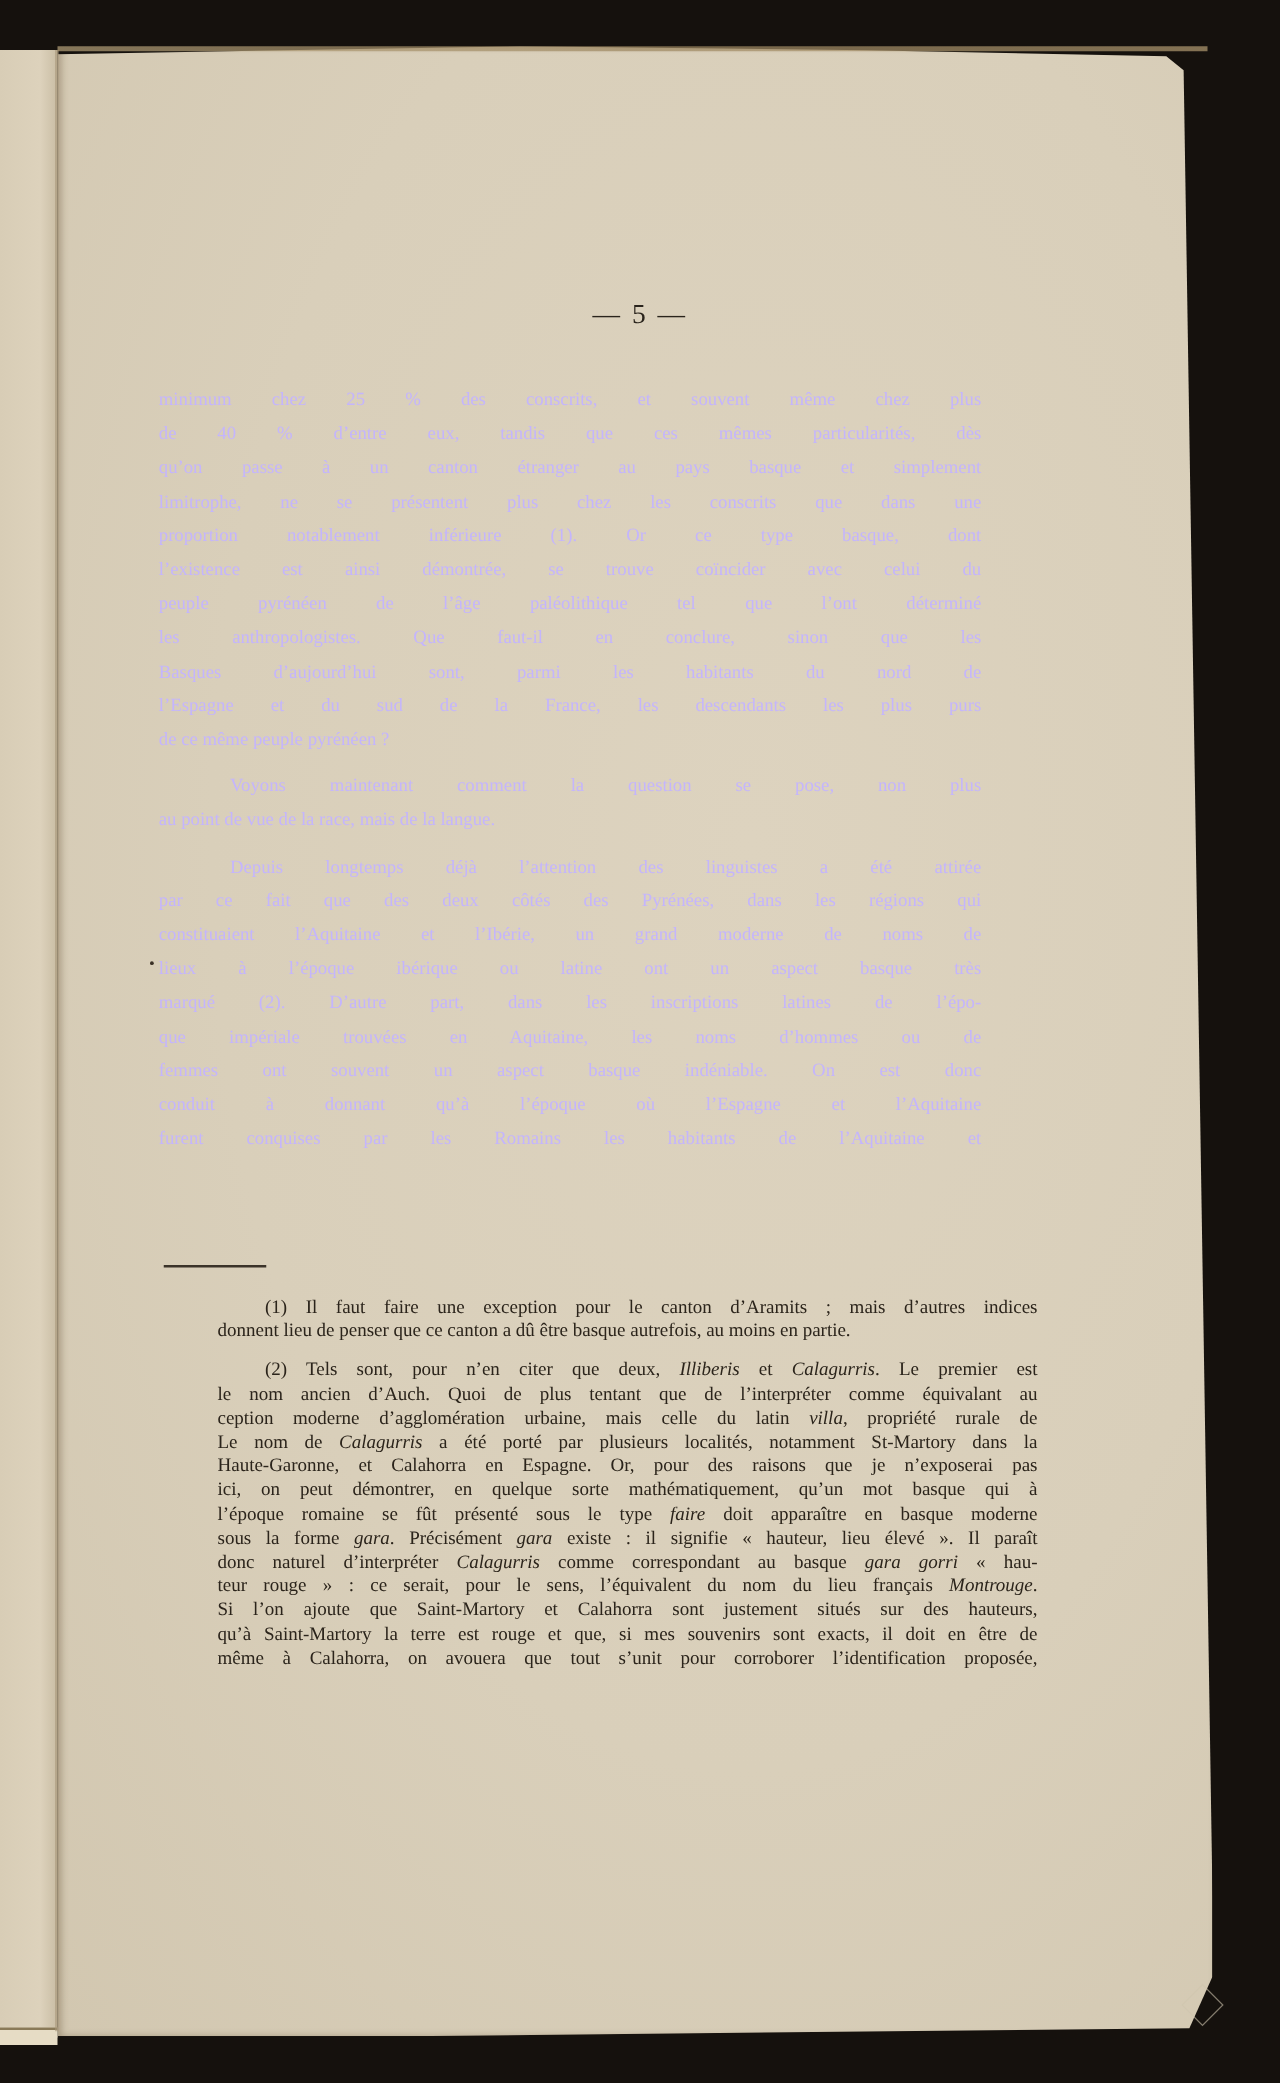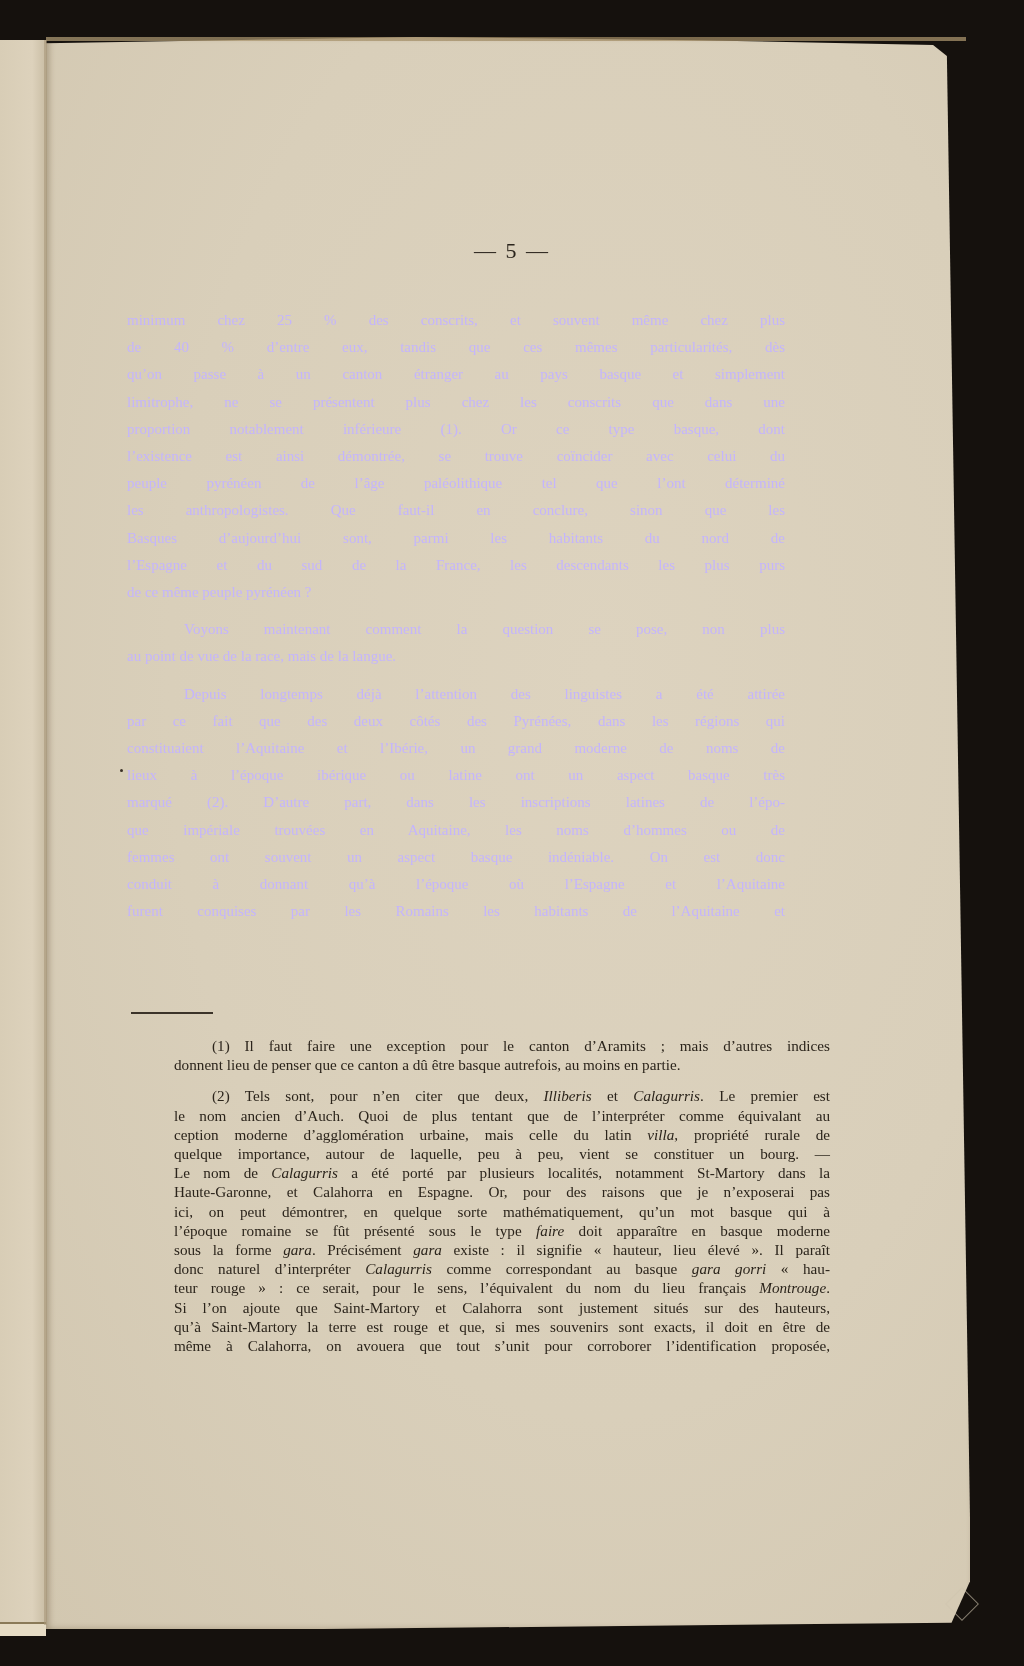--- a/index.html
+++ b/index.html
@@ -211,21 +211,20 @@
 <div class="footnotes">
   <div>
     <span class="line indent">(1) Il faut faire une exception pour le canton d’Aramits ; mais d’autres indices</span>
     <span class="line last">donnent lieu de penser que ce canton a dû être basque autrefois, au moins en partie.</span>
   </div>
   <div class="fn-gap"></div>
   <div>
     <span class="line indent"><span>(2) Tels sont, pour n’en citer que deux, </span><em>Illiberis</em><span> et </span><em>Calagurris</em><span>. Le premier est</span></span>
     <span class="line">le nom ancien d’Auch. Quoi de plus tentant que de l’interpréter comme équivalant au</span>
     <span class="line"><span>ception moderne d’agglomération urbaine, mais celle du latin </span><em>villa</em><span>, propriété rurale de</span></span>
-    <span class="line">quelque importance, autour de laquelle, peu à peu, vient se constituer un bourg. —</span>
     <span class="line"><span>Le nom de </span><em>Calagurris</em><span> a été porté par plusieurs localités, notamment St-Martory dans la</span></span>
     <span class="line">Haute-Garonne, et Calahorra en Espagne. Or, pour des raisons que je n’exposerai pas</span>
     <span class="line">ici, on peut démontrer, en quelque sorte mathématiquement, qu’un mot basque qui à</span>
     <span class="line"><span>l’époque romaine se fût présenté sous le type </span><em>faire</em><span> doit apparaître en basque moderne</span></span>
     <span class="line"><span>sous la forme </span><em>gara</em><span>. Précisément </span><em>gara</em><span> existe : il signifie « hauteur, lieu élevé ». Il paraît</span></span>
     <span class="line"><span>donc naturel d’interpréter </span><em>Calagurris</em><span> comme correspondant au basque </span><em>gara gorri</em><span> « hau-</span></span>
     <span class="line"><span>teur rouge » : ce serait, pour le sens, l’équivalent du nom du lieu français </span><em>Montrouge</em><span>.</span></span>
     <span class="line">Si l’on ajoute que Saint-Martory et Calahorra sont justement situés sur des hauteurs,</span>
     <span class="line">qu’à Saint-Martory la terre est rouge et que, si mes souvenirs sont exacts, il doit en être de</span>
     <span class="line">même à Calahorra, on avouera que tout s’unit pour corroborer l’identification proposée,</span>

